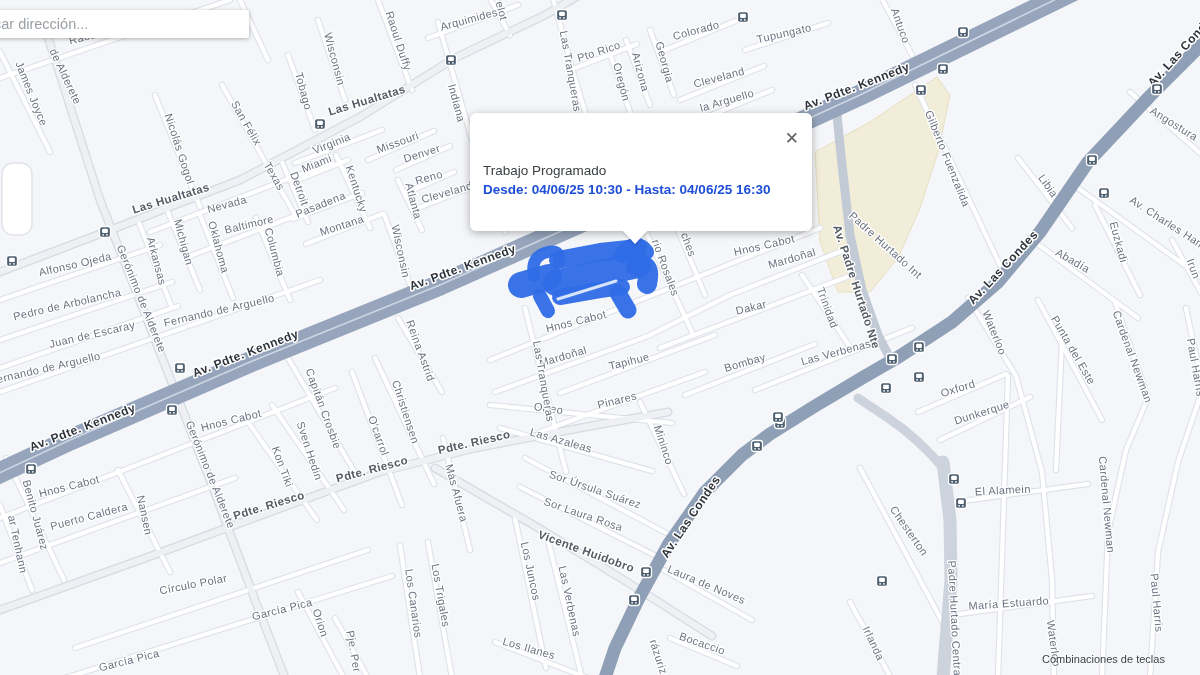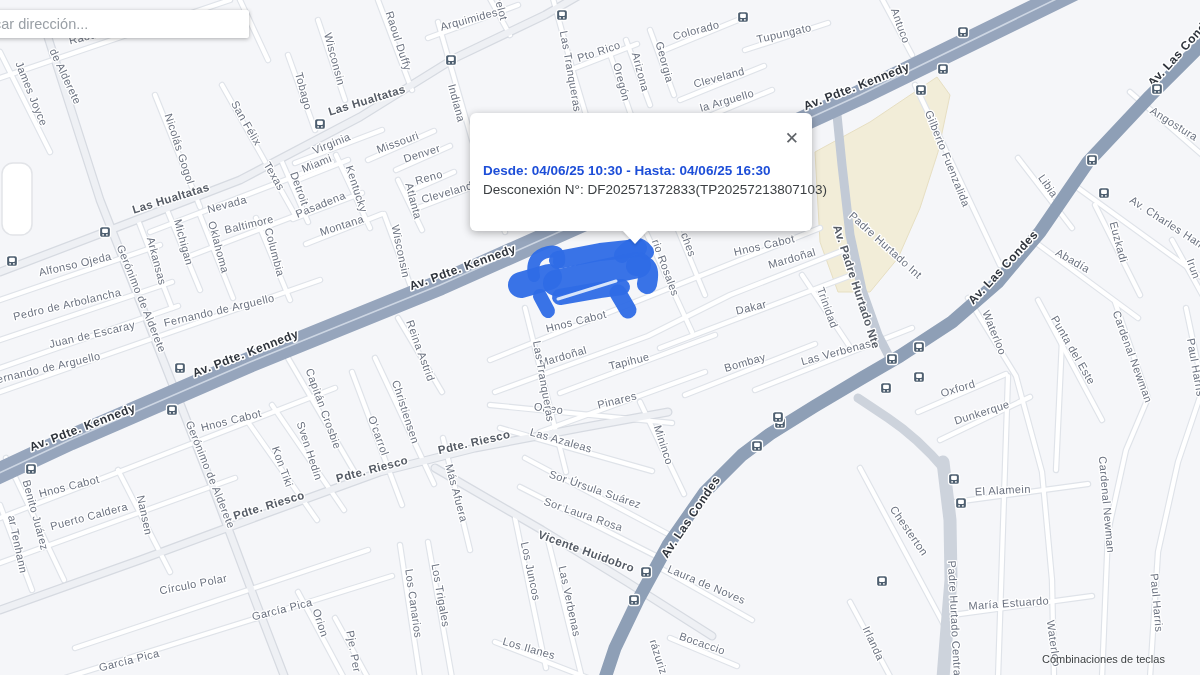--- a/index.html
+++ b/index.html
@@ -564,22 +564,22 @@
         <path d="M618,293 L628,310" fill="none" stroke="#2e6ce6" stroke-width="17" stroke-linecap="round" stroke-linejoin="round" opacity="0.95"></path>
         <path d="M558,299 L616,281" stroke="#d6e4fa" stroke-width="3" fill="none" stroke-linecap="round"></path>
       </g>
   </svg>
 
   <input class="searchbox" type="text" placeholder="car dirección..." style="">
 
   <div class="popup">
     <div class="popup-close">✕</div>
     <div class="popup-body">
+      <div class="popup-line">Trabajo Programado</div>
       <div class="popup-line bold">Desde: 04/06/25 10:30 - Hasta: 04/06/25 16:30</div>
-      <div class="popup-line">Desconexión N°: DF202571372833(TP20257213807103)</div>
     </div>
     <div class="popup-tail"></div>
   </div>
 
   <div class="attrib">
     <span>Combinaciones de teclas</span>
     <span>Datos del mapa</span>
   </div>
 </div>
 

